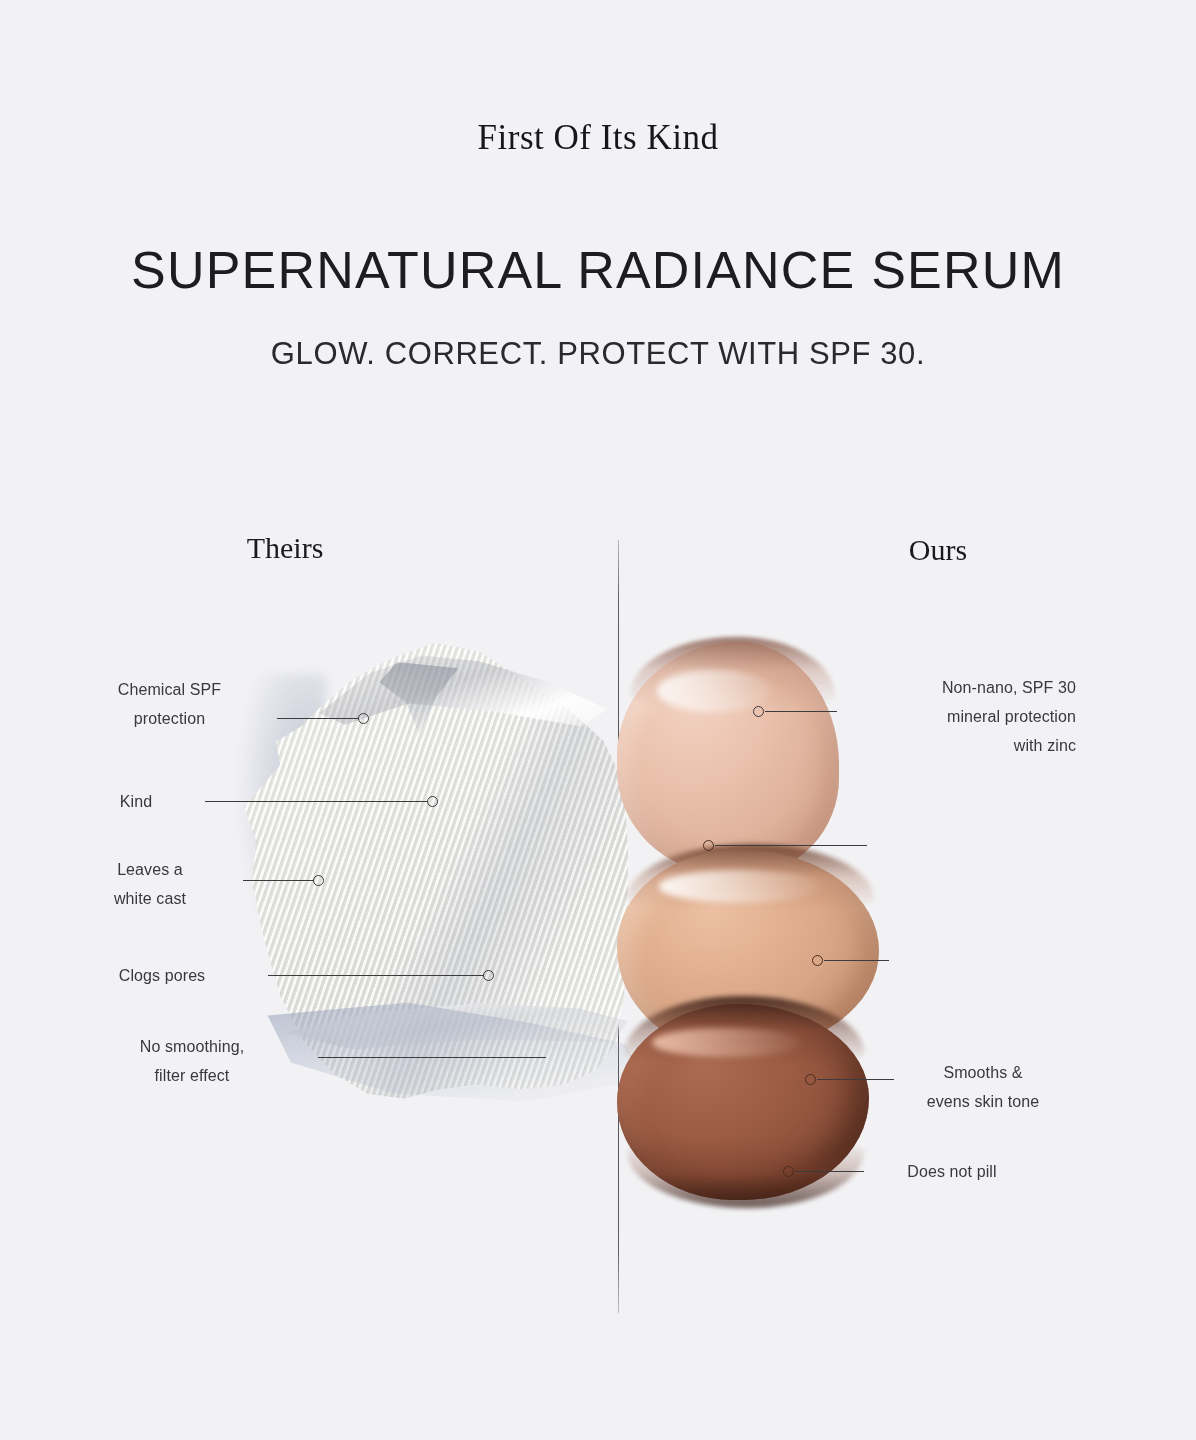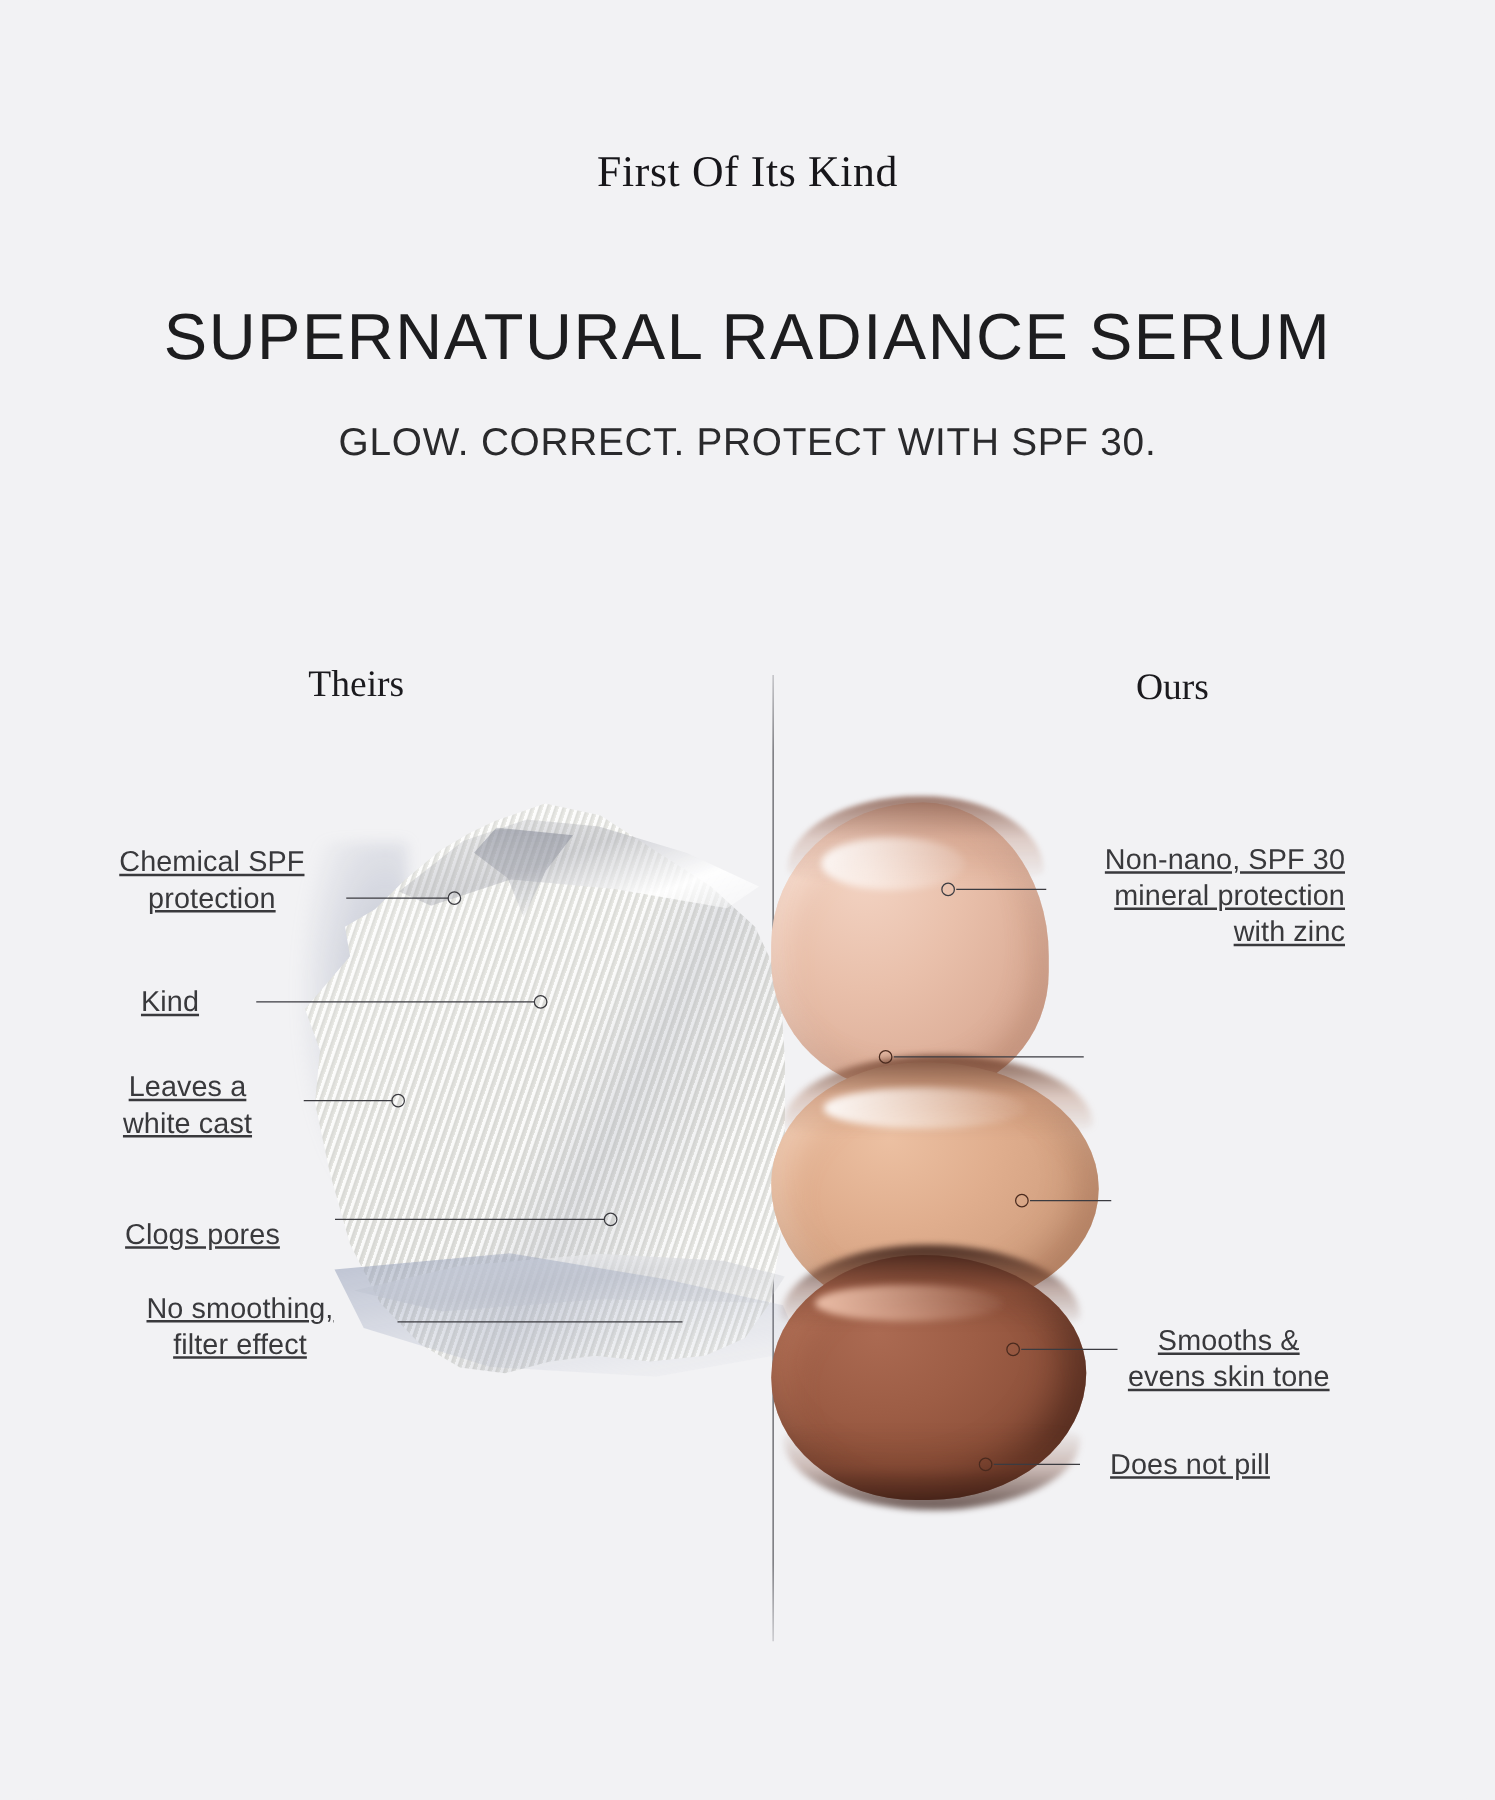--- a/index.html
+++ b/index.html
@@ -242,25 +242,24 @@
   }
   .drop-deep .hl {
     left: 14%; top: 12%; width: 60%; height: 15%;
     background: linear-gradient(100deg, rgba(255,214,192,0.80), rgba(255,255,255,0.03));
     border-radius: 50%;
   }
 
   
   .callout {
     position: absolute;
-    font-size: 23px;
+    font-size: 16px;
     line-height: 29px;
     color: #39393c;
     letter-spacing: 0.1px;
-    text-decoration: underline;
   }
   .callout.left  { text-align: center; }
   .callout.right { text-align: center; }
 
   .leader {
     position: absolute;
     height: 1px;
     background: #3b3b40;
   }
   .node {
@@ -320,21 +319,21 @@
   <div class="node" style="left:358px; top:713px;"></div>
 
   <div class="callout left" style="left:72px; top:787px; width:128px;">Kind</div>
   <div class="leader" style="left:205px; top:801px; width:223px;"></div>
   <div class="node" style="left:427px; top:796px;"></div>
 
   <div class="callout left" style="left:62px; top:855px; width:176px;">Leaves a<br>white cast</div>
   <div class="leader" style="left:243px; top:880px; width:71px;"></div>
   <div class="node" style="left:313px; top:875px;"></div>
 
-  <div class="callout left" style="left:62px; top:961px; width:200px;margin-top:12px;">Clogs pores</div>
+  <div class="callout left" style="left:62px; top:961px; width:200px;">Clogs pores</div>
   <div class="leader" style="left:268px; top:975px; width:216px;"></div>
   <div class="node" style="left:483px; top:970px;"></div>
 
   <div class="callout left" style="left:82px; top:1032px; width:220px;">No smoothing,<br>filter effect</div>
   <div class="leader" style="left:318px; top:1057px; width:228px;"></div>
 
   <div class="node" style="left:753px; top:706px;"></div>
   <div class="leader" style="left:765px; top:711px; width:72px;"></div>
   <div class="callout right" style="left:840px; top:673px; width:236px;text-align:right;">Non-nano, SPF 30<br>mineral protection<br>with zinc</div>
 

